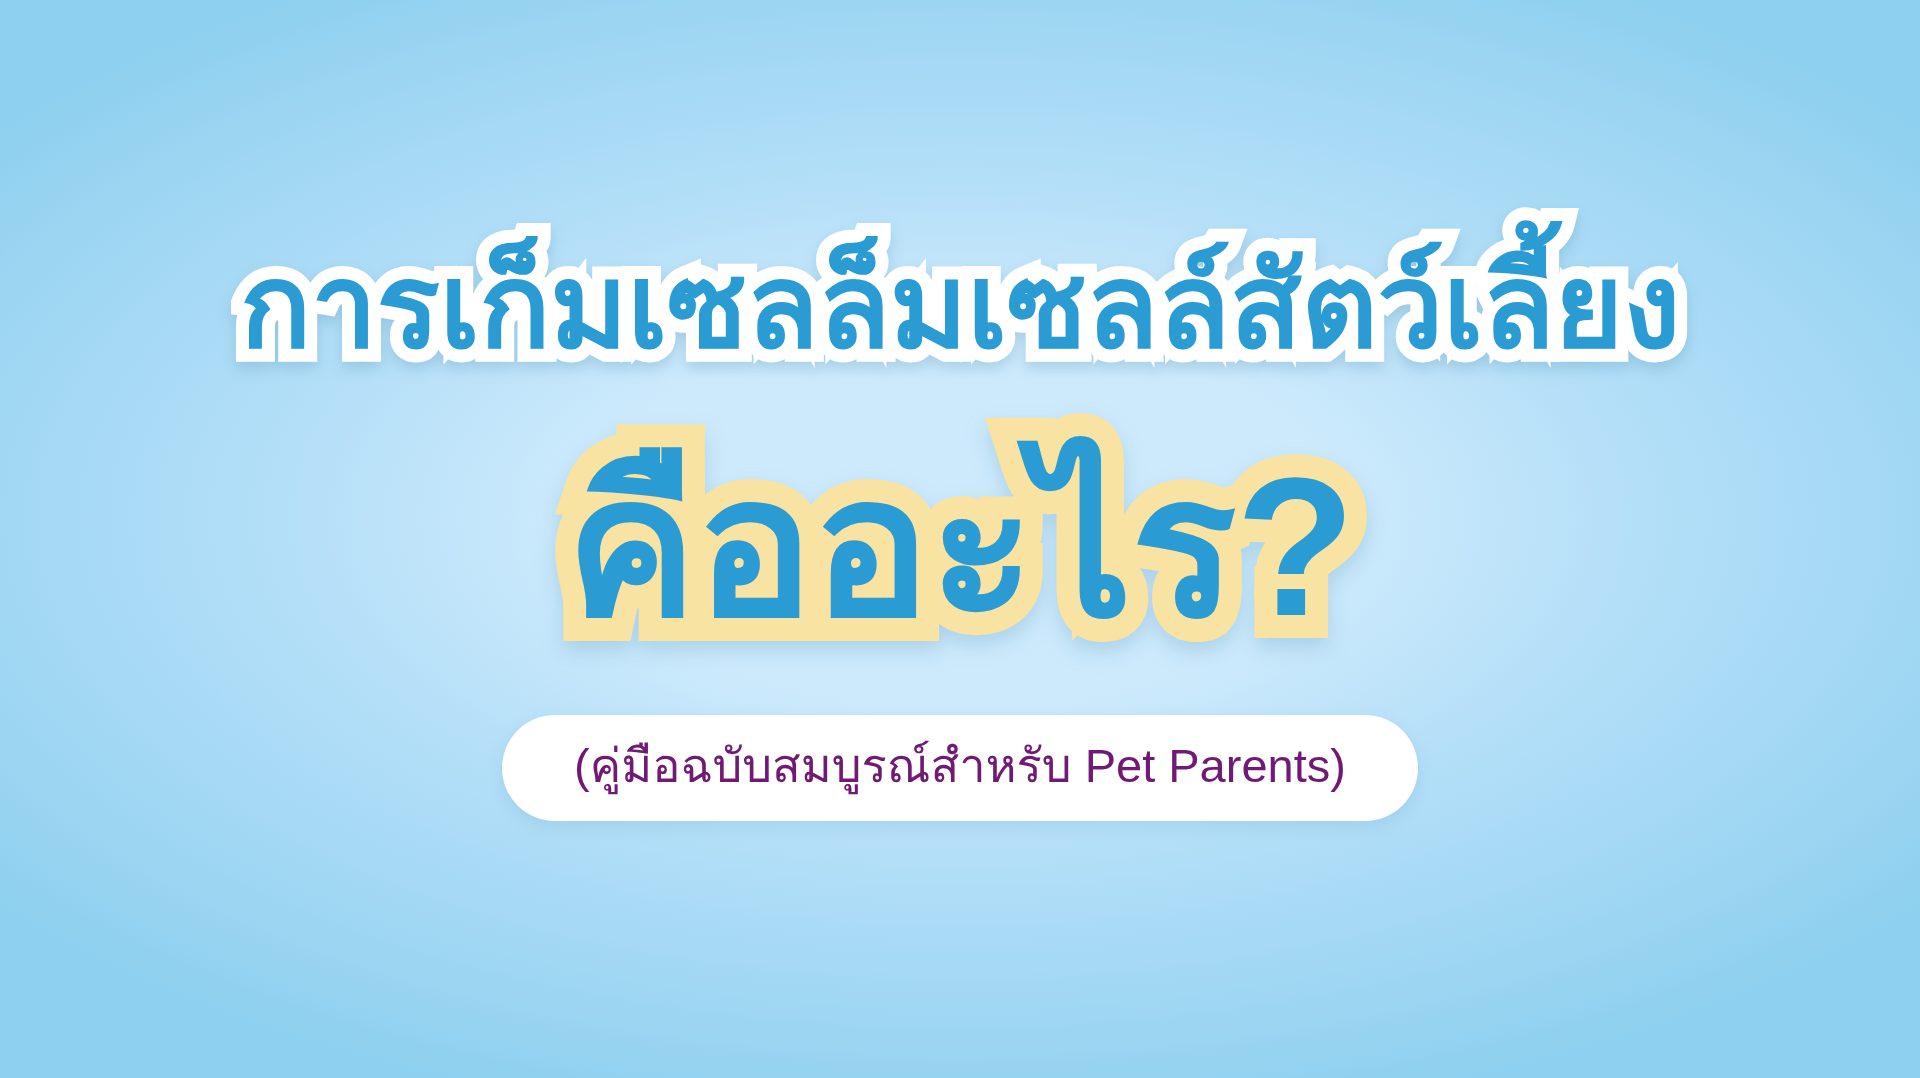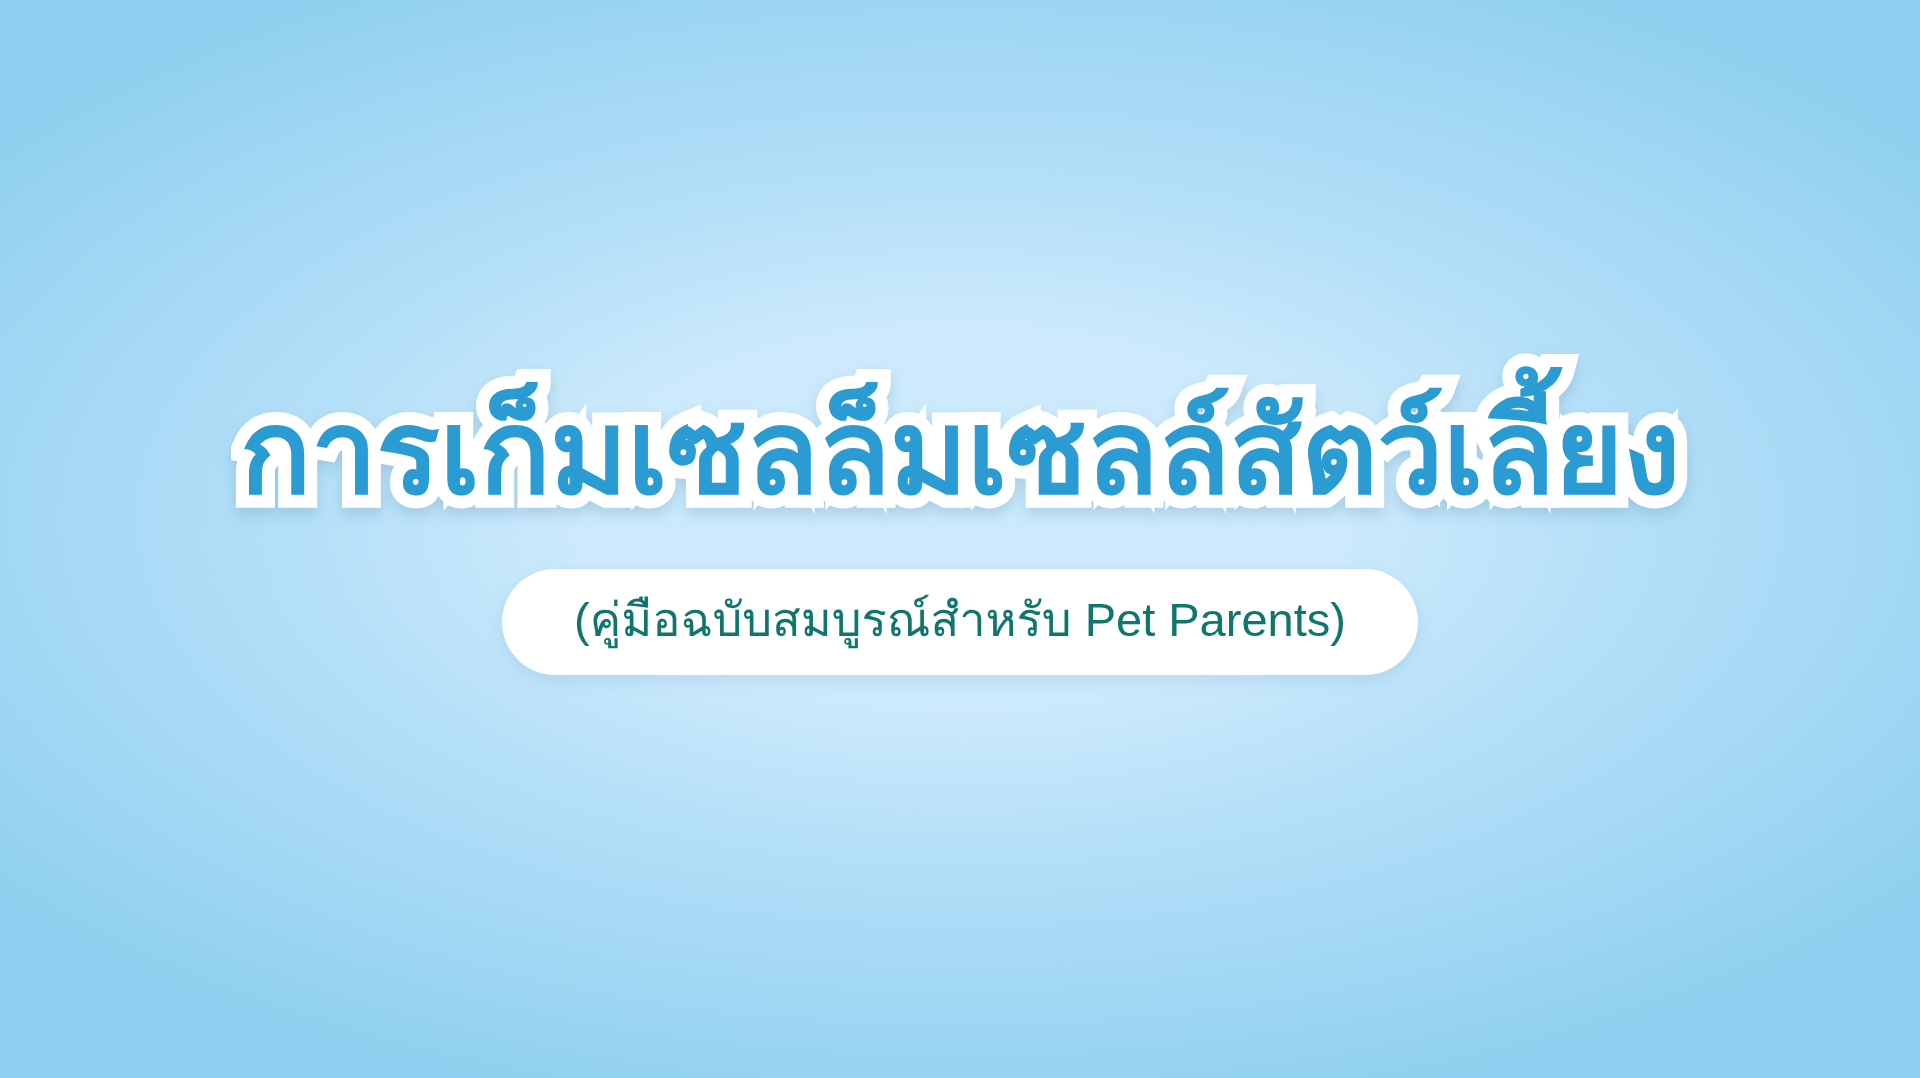--- a/index.html
+++ b/index.html
@@ -100,18 +100,21 @@
 </style>
 </head>
 <body>
 
 <div id="slide" style="background: radial-gradient(70% 62% at 50% 48%, rgb(205, 234, 252) 0%, rgb(205, 234, 252) 28%, rgb(180, 223, 248) 50%, rgb(163, 216, 244) 70%, rgb(142, 208, 239) 92%, rgb(142, 208, 239) 100%);">
 
   <div id="headline-wrap">
     <div id="headline" class="thai" style="color: rgb(43, 155, 212); -webkit-text-stroke: 26px rgb(255, 255, 255);">การเก็มเซลล็มเซลล์สัตว์เลี้ยง</div>
   </div>
 
+  <div id="subhead-wrap">
+    <div id="subhead" class="thai" style="color: rgb(43, 155, 212); -webkit-text-stroke: 46px rgb(248, 227, 162);">คืออะไร?</div>
+  </div>
 
   <div id="subtitle-pill" style="background: rgb(255, 255, 255);">
-    <span id="subtitle-text" style="color: #0f766e;">(คู่มือฉบับสมบูรณ์สำหรับ Pet Parents)</span>
+    <span id="subtitle-text" style="color: #701a75;">(คู่มือฉบับสมบูรณ์สำหรับ Pet Parents)</span>
   </div>
 
 </div>
 
 </body></html>

